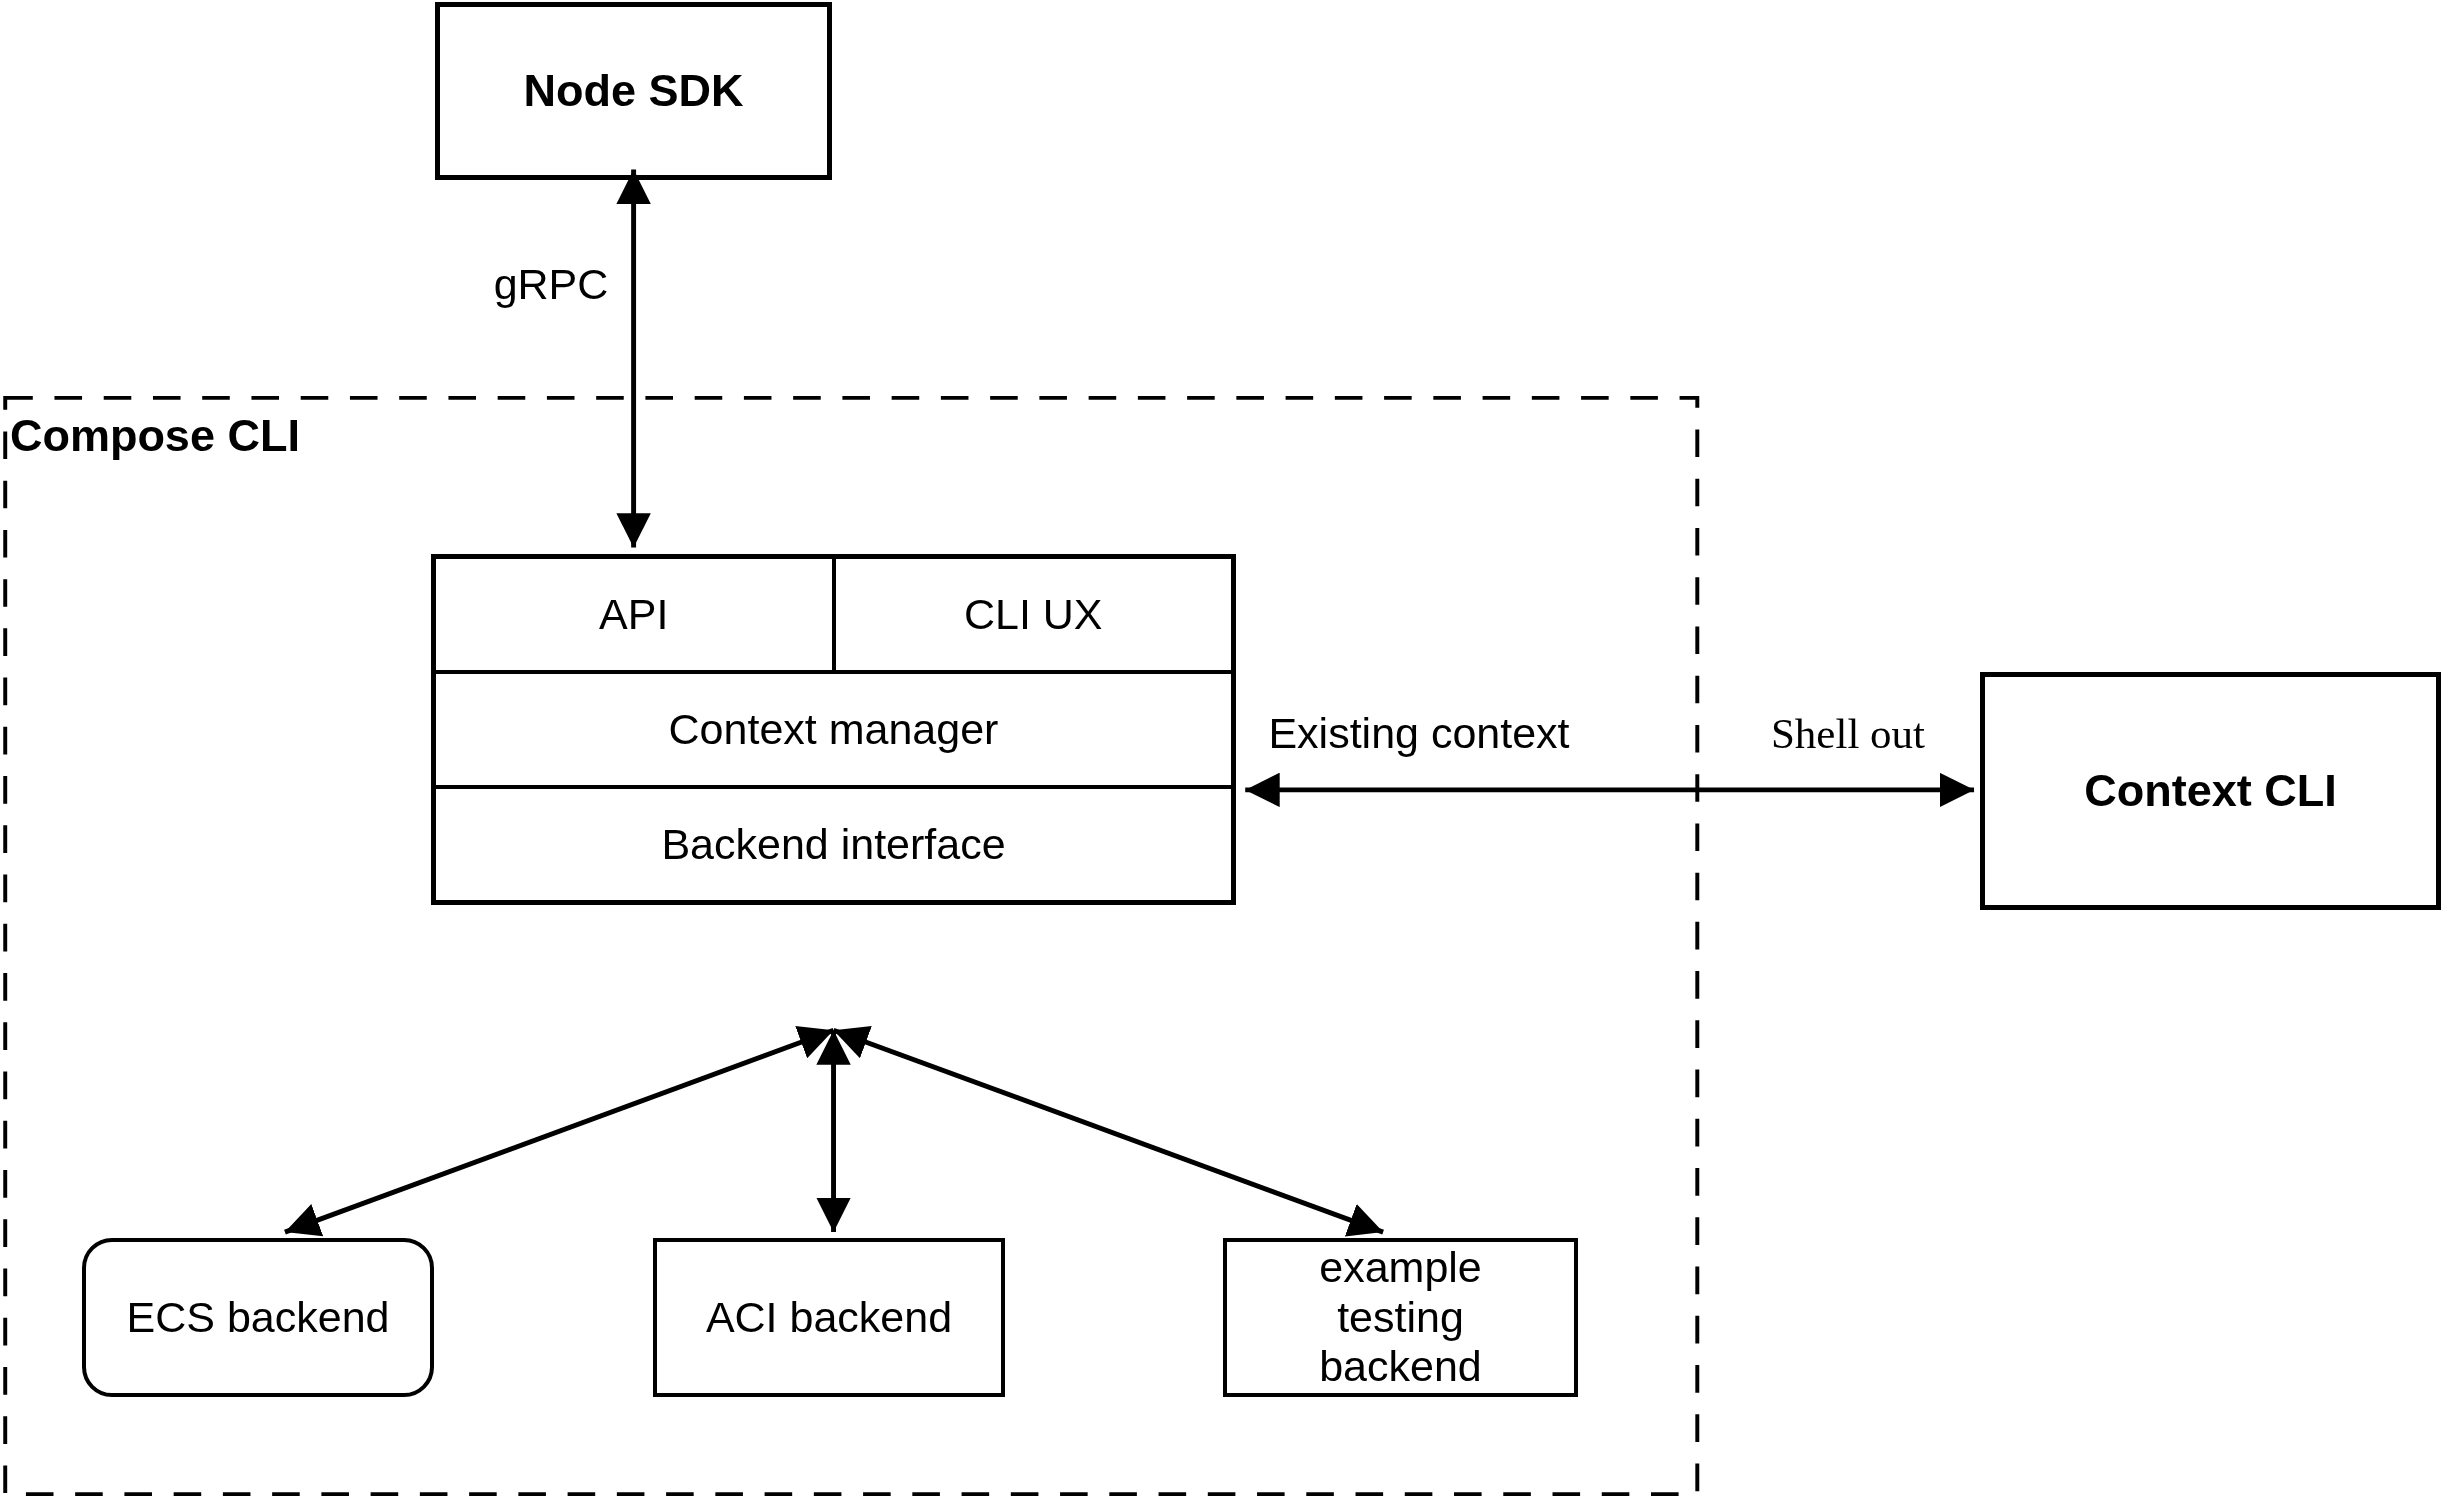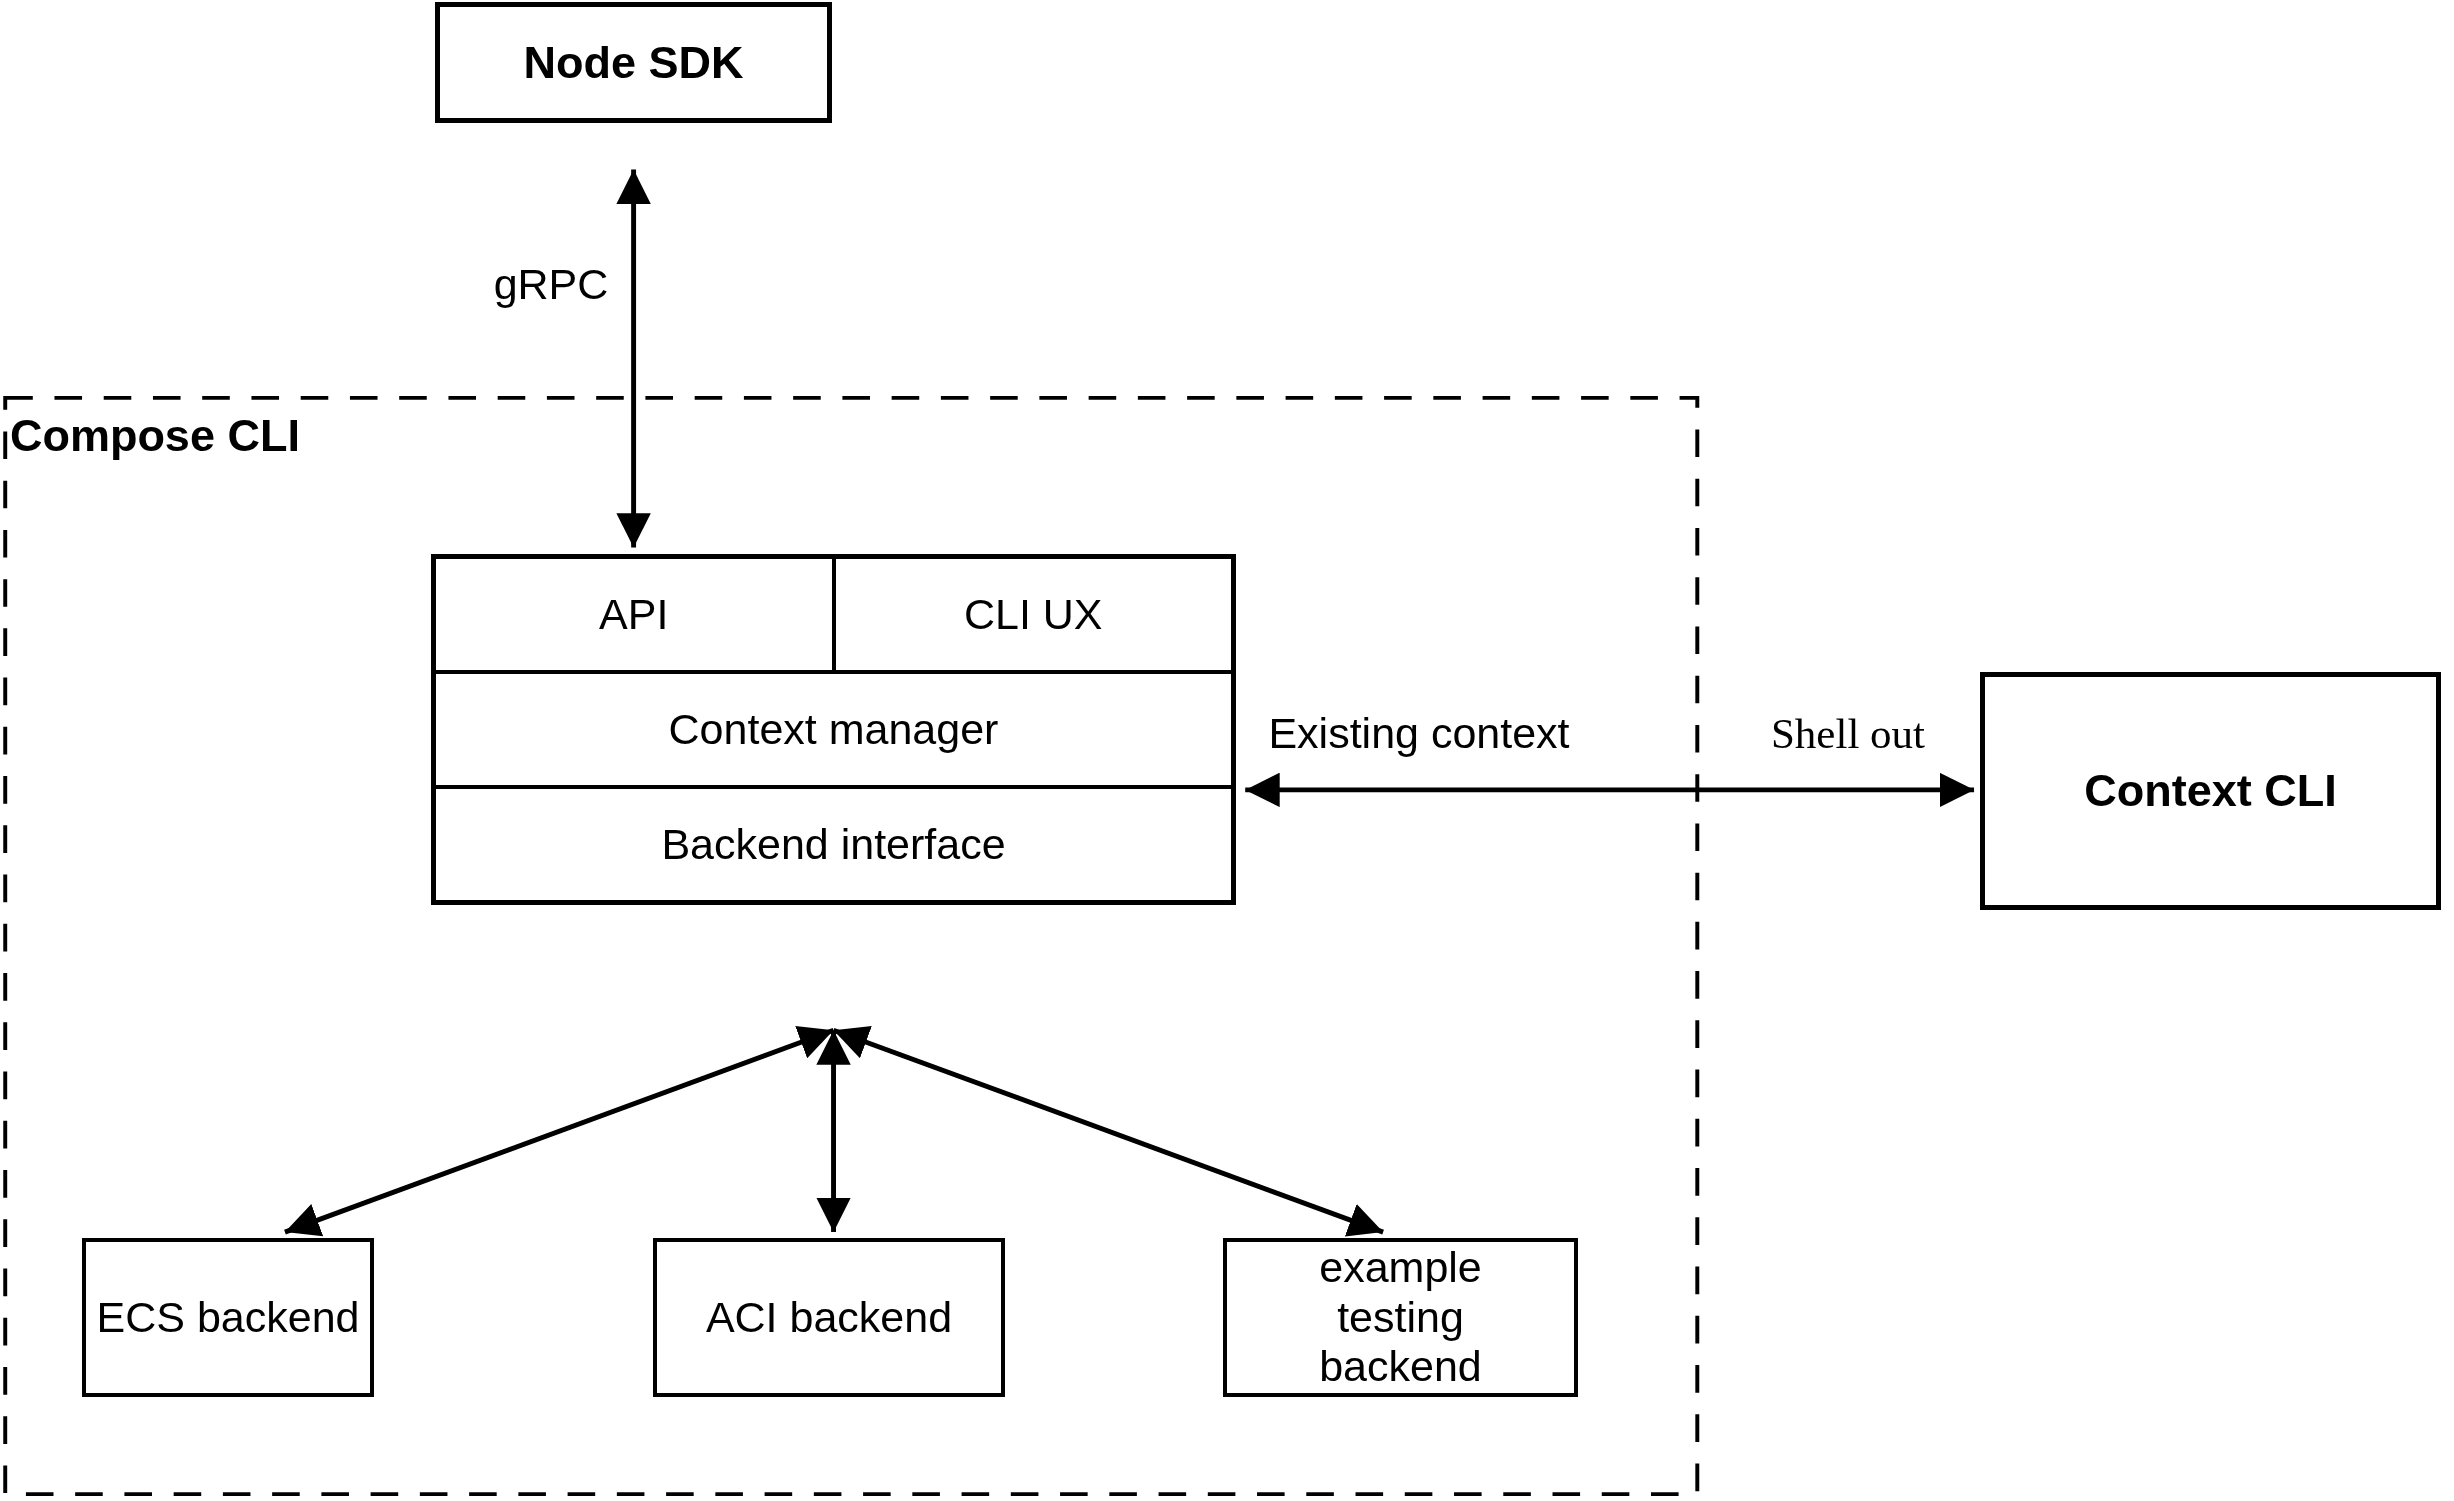--- a/index.html
+++ b/index.html
@@ -96,21 +96,21 @@
     padding: 0 27.6px;
   }
 </style>
 </head>
 <body>
 
 <div id="canvas">
 
   <div class="group-label">Compose CLI</div>
 
-  <div class="node title" style="left:435px; top:2px; width:397px; height:121px;">Node SDK</div>
+  <div class="node title" style="left:435px; top:2px; width:397px; height:178px;">Node SDK</div>
 
   <div class="edge-label" style="left:551px; top:284px;">gRPC</div>
 
   <div class="stack">
     <div class="row">
       <div class="cell">API</div>
       <div class="cell">CLI UX</div>
     </div>
     <div class="row">
       <div class="cell">Context manager</div>
@@ -118,21 +118,21 @@
     <div class="row">
       <div class="cell">Backend interface</div>
     </div>
   </div>
 
   <div class="edge-label" style="left:1419px; top:733px;">Existing context</div>
   <div class="edge-label" style="left:1848px; top:733px;font-family:Liberation Serif, serif;">Shell out</div>
 
   <div class="node title" style="left:1980px; top:672px; width:461px; height:238px;">Context CLI</div>
 
-  <div class="node" style="left:82px; top:1238px; width:292px; height:159px;">ECS backend</div>
+  <div class="node" style="left:82px; top:1238px; width:352px; height:159px;border-radius:30px;">ECS backend</div>
   <div class="node" style="left:653px; top:1238px; width:352px; height:159px;text-align:center;">ACI backend</div>
   <div class="node wrap-box" style="left:1223px; top:1238px; width:355px; height:159px;">example testing backend</div>
 
   <svg id="arrow-layer" viewBox="0 0 2492 1524">
     <defs>
       <marker id="arr" viewBox="0 0 10 10" refX="10" refY="5" markerWidth="7" markerHeight="7" orient="auto-start-reverse" markerUnits="strokeWidth">
         <path d="M0,0 L10,5 L0,10 z" fill="#000000"></path>
       </marker>
     </defs>
 

